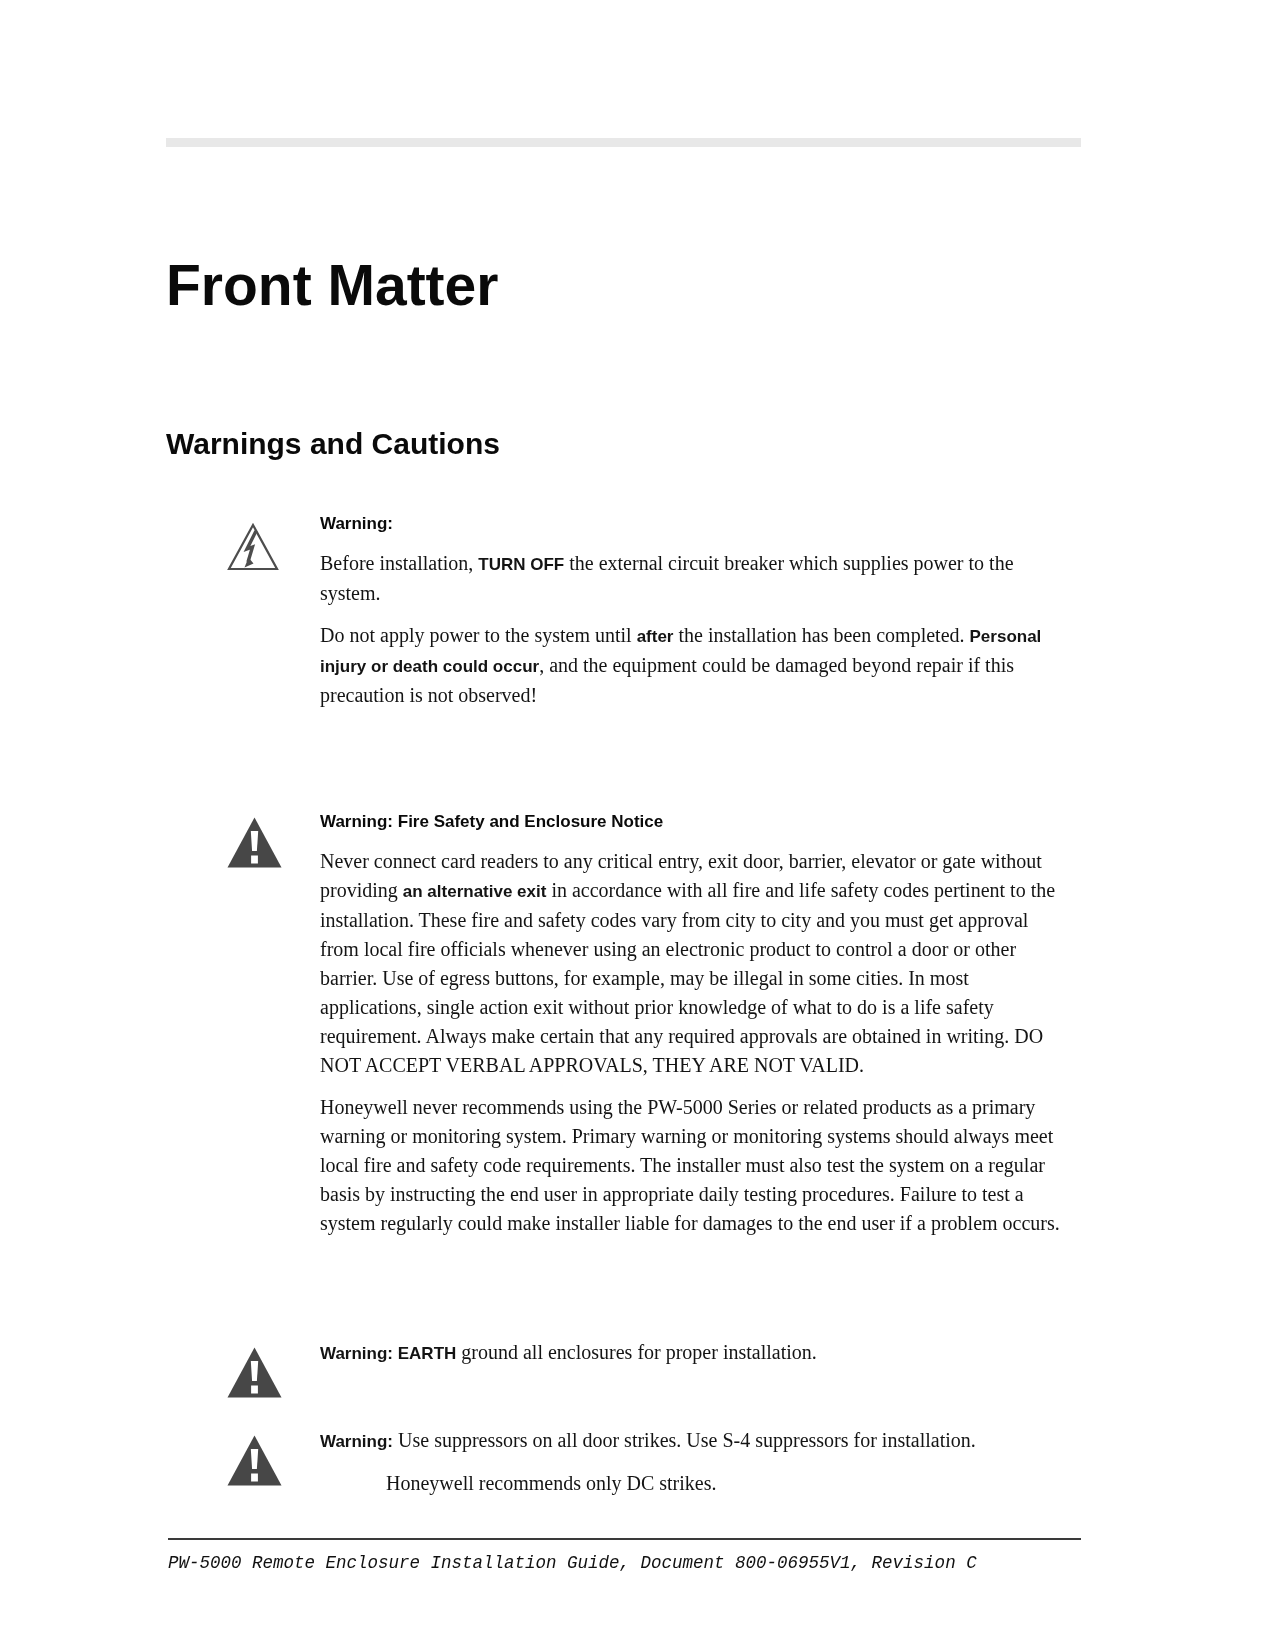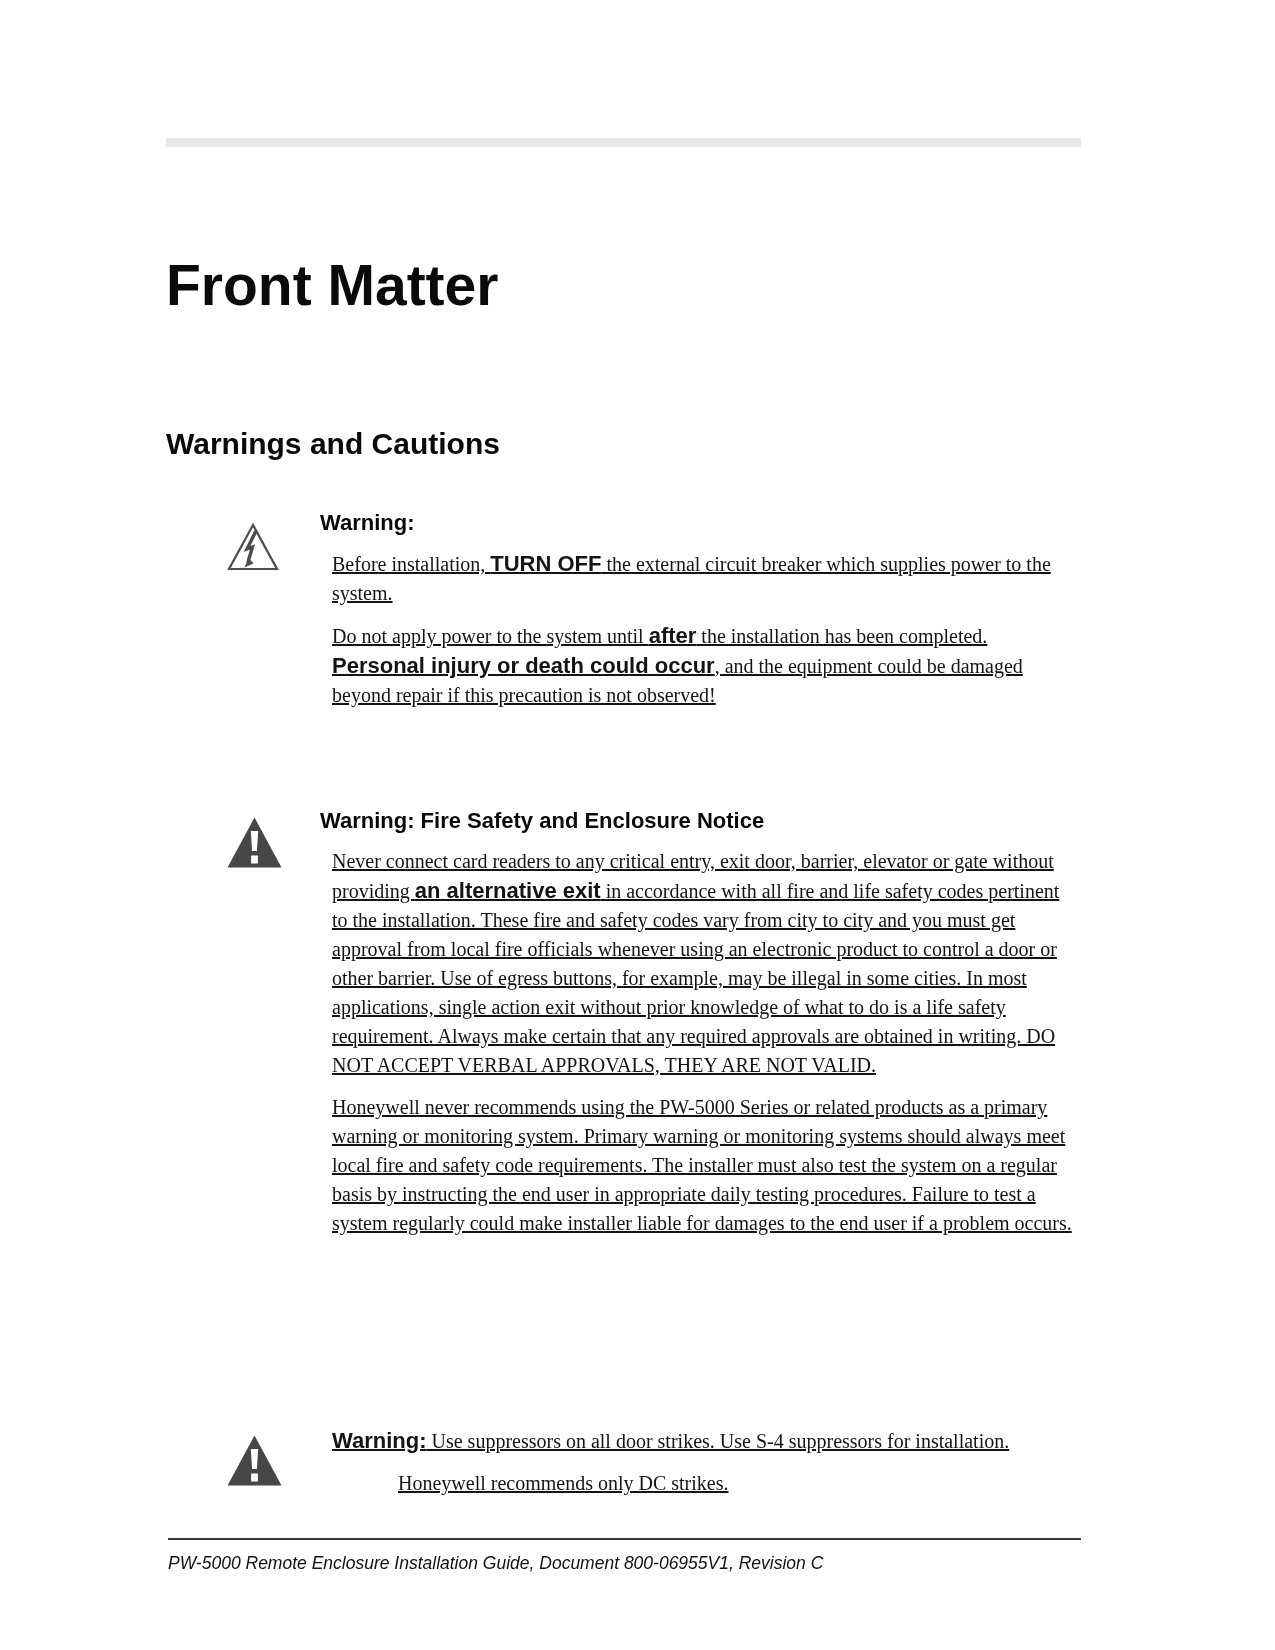--- a/index.html
+++ b/index.html
@@ -27,29 +27,29 @@
   .b3 { top:1338px; }
   .b4 { top:1426px; }
   .icol { width:154px; flex:0 0 154px; padding-left:60px; box-sizing:border-box; }
   .icol svg { display:block; margin-top:8px; }
   .b1 .icol svg { margin-top:12px; }
   .tcol { width:752px; flex:0 0 752px; font-size:20px; line-height:29px; }
   .wlabel {
     font-family:"Liberation Sans", sans-serif; font-weight:700;
     font-size:19px; line-height:26px; margin-bottom:12px; color:#0a0a0a;
   }
-  .tcol p { margin:0 0 13px 12px;text-decoration:underline; }
+  .tcol p { margin:0 0 13px 0; }
   .tcol p:last-child { margin-bottom:0; }
   .indent { padding-left:66px; }
-  .bs { font-family:"Liberation Sans", sans-serif; font-weight:700; font-size:22px; }
+  .bs { font-family:"Liberation Sans", sans-serif; font-weight:700; font-size:17px; }
   .footer {
     position:absolute; left:168px; top:1538px; width:940px;
     border-top:2px solid #3a3a3a; padding-top:13px;
     display:flex; justify-content:space-between; align-items:baseline;
-    font-family:Liberation Sans, sans-serif; font-size:17.5px; color:#111;
+    font-family:Liberation Mono, monospace; font-size:17.5px; color:#111;
   }
   .ftext { font-style:italic; }
   .fpage { font-style:normal; padding-right:0px; }
 </style>
 </head>
 <body>
 
 <div class="page">
 
   <div class="topbar"></div>
@@ -85,20 +85,34 @@
         </svg>
       </span>
     </div>
     <div class="tcol">
       <div class="wlabel"><span class="bs">Warning: Fire Safety and Enclosure Notice</span></div>
       <p><span>Never connect card readers to any critical entry, exit door, barrier, elevator or gate without providing </span><span class="bs">an alternative exit</span><span> in accordance with all fire and life safety codes pertinent to the installation. These fire and safety codes vary from city to city and you must get approval from local fire officials whenever using an electronic product to control a door or other barrier. Use of egress buttons, for example, may be illegal in some cities. In most applications, single action exit without prior knowledge of what to do is a life safety requirement. Always make certain that any required approvals are obtained in writing. DO NOT ACCEPT VERBAL APPROVALS, THEY ARE NOT VALID.</span></p>
       <p><span>Honeywell never recommends using the PW-5000 Series or related products as a primary warning or monitoring system. Primary warning or monitoring systems should always meet local fire and safety code requirements. The installer must also test the system on a regular basis by instructing the end user in appropriate daily testing procedures. Failure to test a system regularly could make installer liable for damages to the end user if a problem occurs.</span></p>
     </div>
   </div>
 
+  <div class="wblock b3">
+    <div class="icol">
+      <span>
+        <svg width="57" height="53" viewBox="0 0 57 53" aria-hidden="true">
+          <path d="M28.5 1.5 L55.5 51.5 L1.5 51.5 Z" style="fill:var(--icon_gray,#474747)"></path>
+          <path d="M24.8 15 L32.2 15 L30.9 35 L26.1 35 Z" fill="#ffffff"></path>
+          <rect x="25.1" y="39.5" width="6.8" height="8" fill="#ffffff"></rect>
+        </svg>
+      </span>
+    </div>
+    <div class="tcol">
+      <p><span class="bs">Warning: EARTH</span><span> ground all enclosures for proper installation.</span></p>
+    </div>
+  </div>
 
   <div class="wblock b4">
     <div class="icol">
       <span>
         <svg width="57" height="53" viewBox="0 0 57 53" aria-hidden="true">
           <path d="M28.5 1.5 L55.5 51.5 L1.5 51.5 Z" style="fill:var(--icon_gray,#474747)"></path>
           <path d="M24.8 15 L32.2 15 L30.9 35 L26.1 35 Z" fill="#ffffff"></path>
           <rect x="25.1" y="39.5" width="6.8" height="8" fill="#ffffff"></rect>
         </svg>
       </span>

